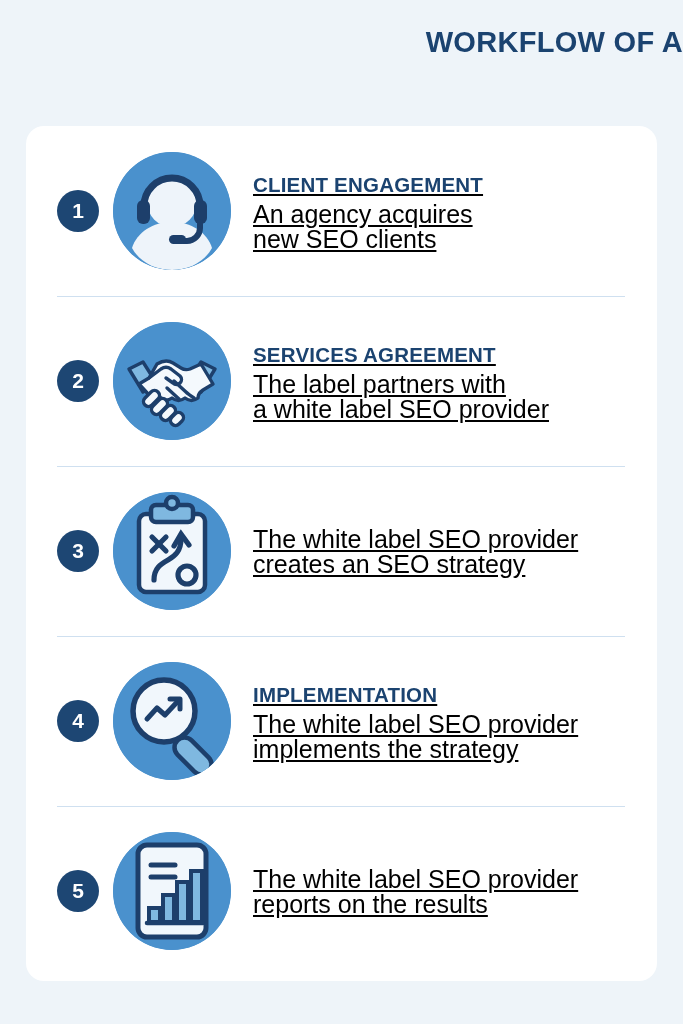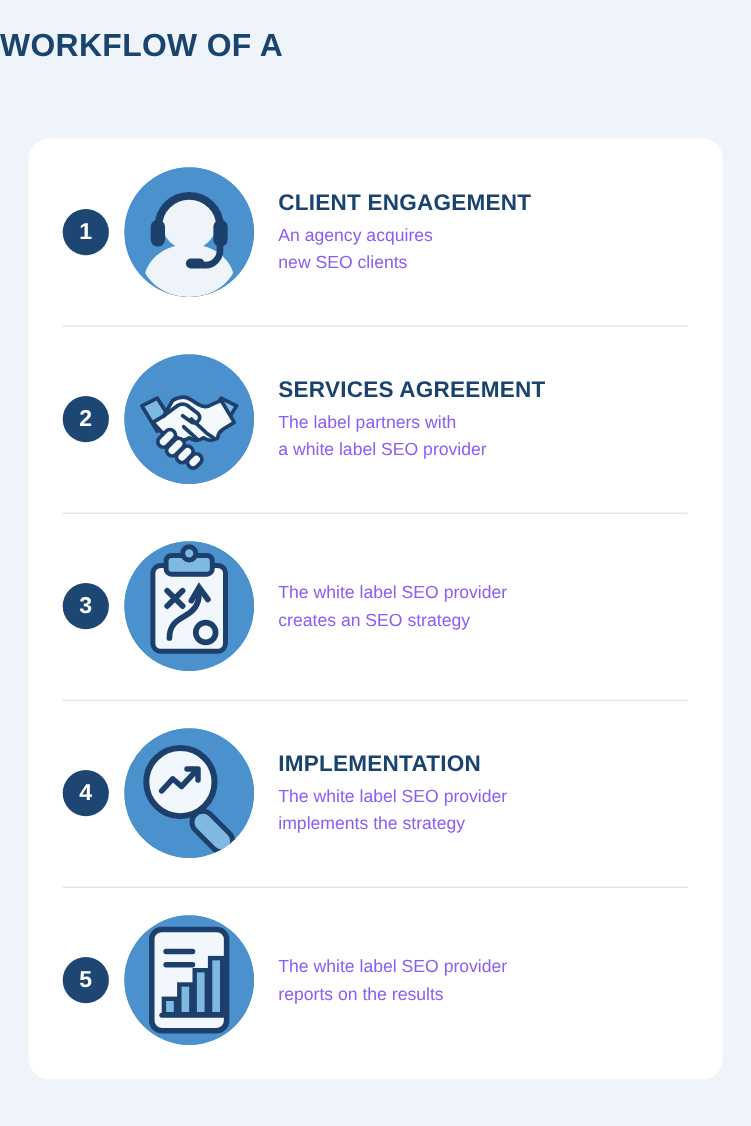--- a/index.html
+++ b/index.html
@@ -15,21 +15,21 @@
   }
   .page {
     position: relative;
     width: 683px;
     height: 1024px;
     background: #eef4f9;
     box-sizing: border-box;
   }
   .header {
     padding-top: 26px;
-    text-align: left;
+    text-align: right;
   }
   .header h1 {
     margin: 0;
     font-size: 29px;
     line-height: 33px;
     font-weight: bold;
     letter-spacing: 0.3px;
     color: #1b4370;
     font-family: "Liberation Sans", sans-serif;
   }
@@ -94,33 +94,34 @@
     justify-content: center;
     overflow: hidden;
     margin-right: 22px;
   }
   .icon-circle svg {
     display: block;
   }
   .text-block {
     flex: 1 1 auto;
     padding-top: 2px;
+    text-decoration: underline;
   }
   .step-title {
     font-size: 20.5px;
     font-weight: bold;
     color: #1b4370;
     letter-spacing: 0.2px;
     line-height: 24px;
     margin: 0 0 5px 0;
     font-family: "Liberation Sans", sans-serif;
   }
   .step-desc {
-    font-size: 16px;
-    color: #8b5cf6;
+    font-size: 25px;
+    color: #000000;
     line-height: 25px;
     margin: 0;
     font-family: "Liberation Sans", sans-serif;
     white-space: pre-line;
   }
 </style>
 </head>
 <body>
 
 <div class="page">

